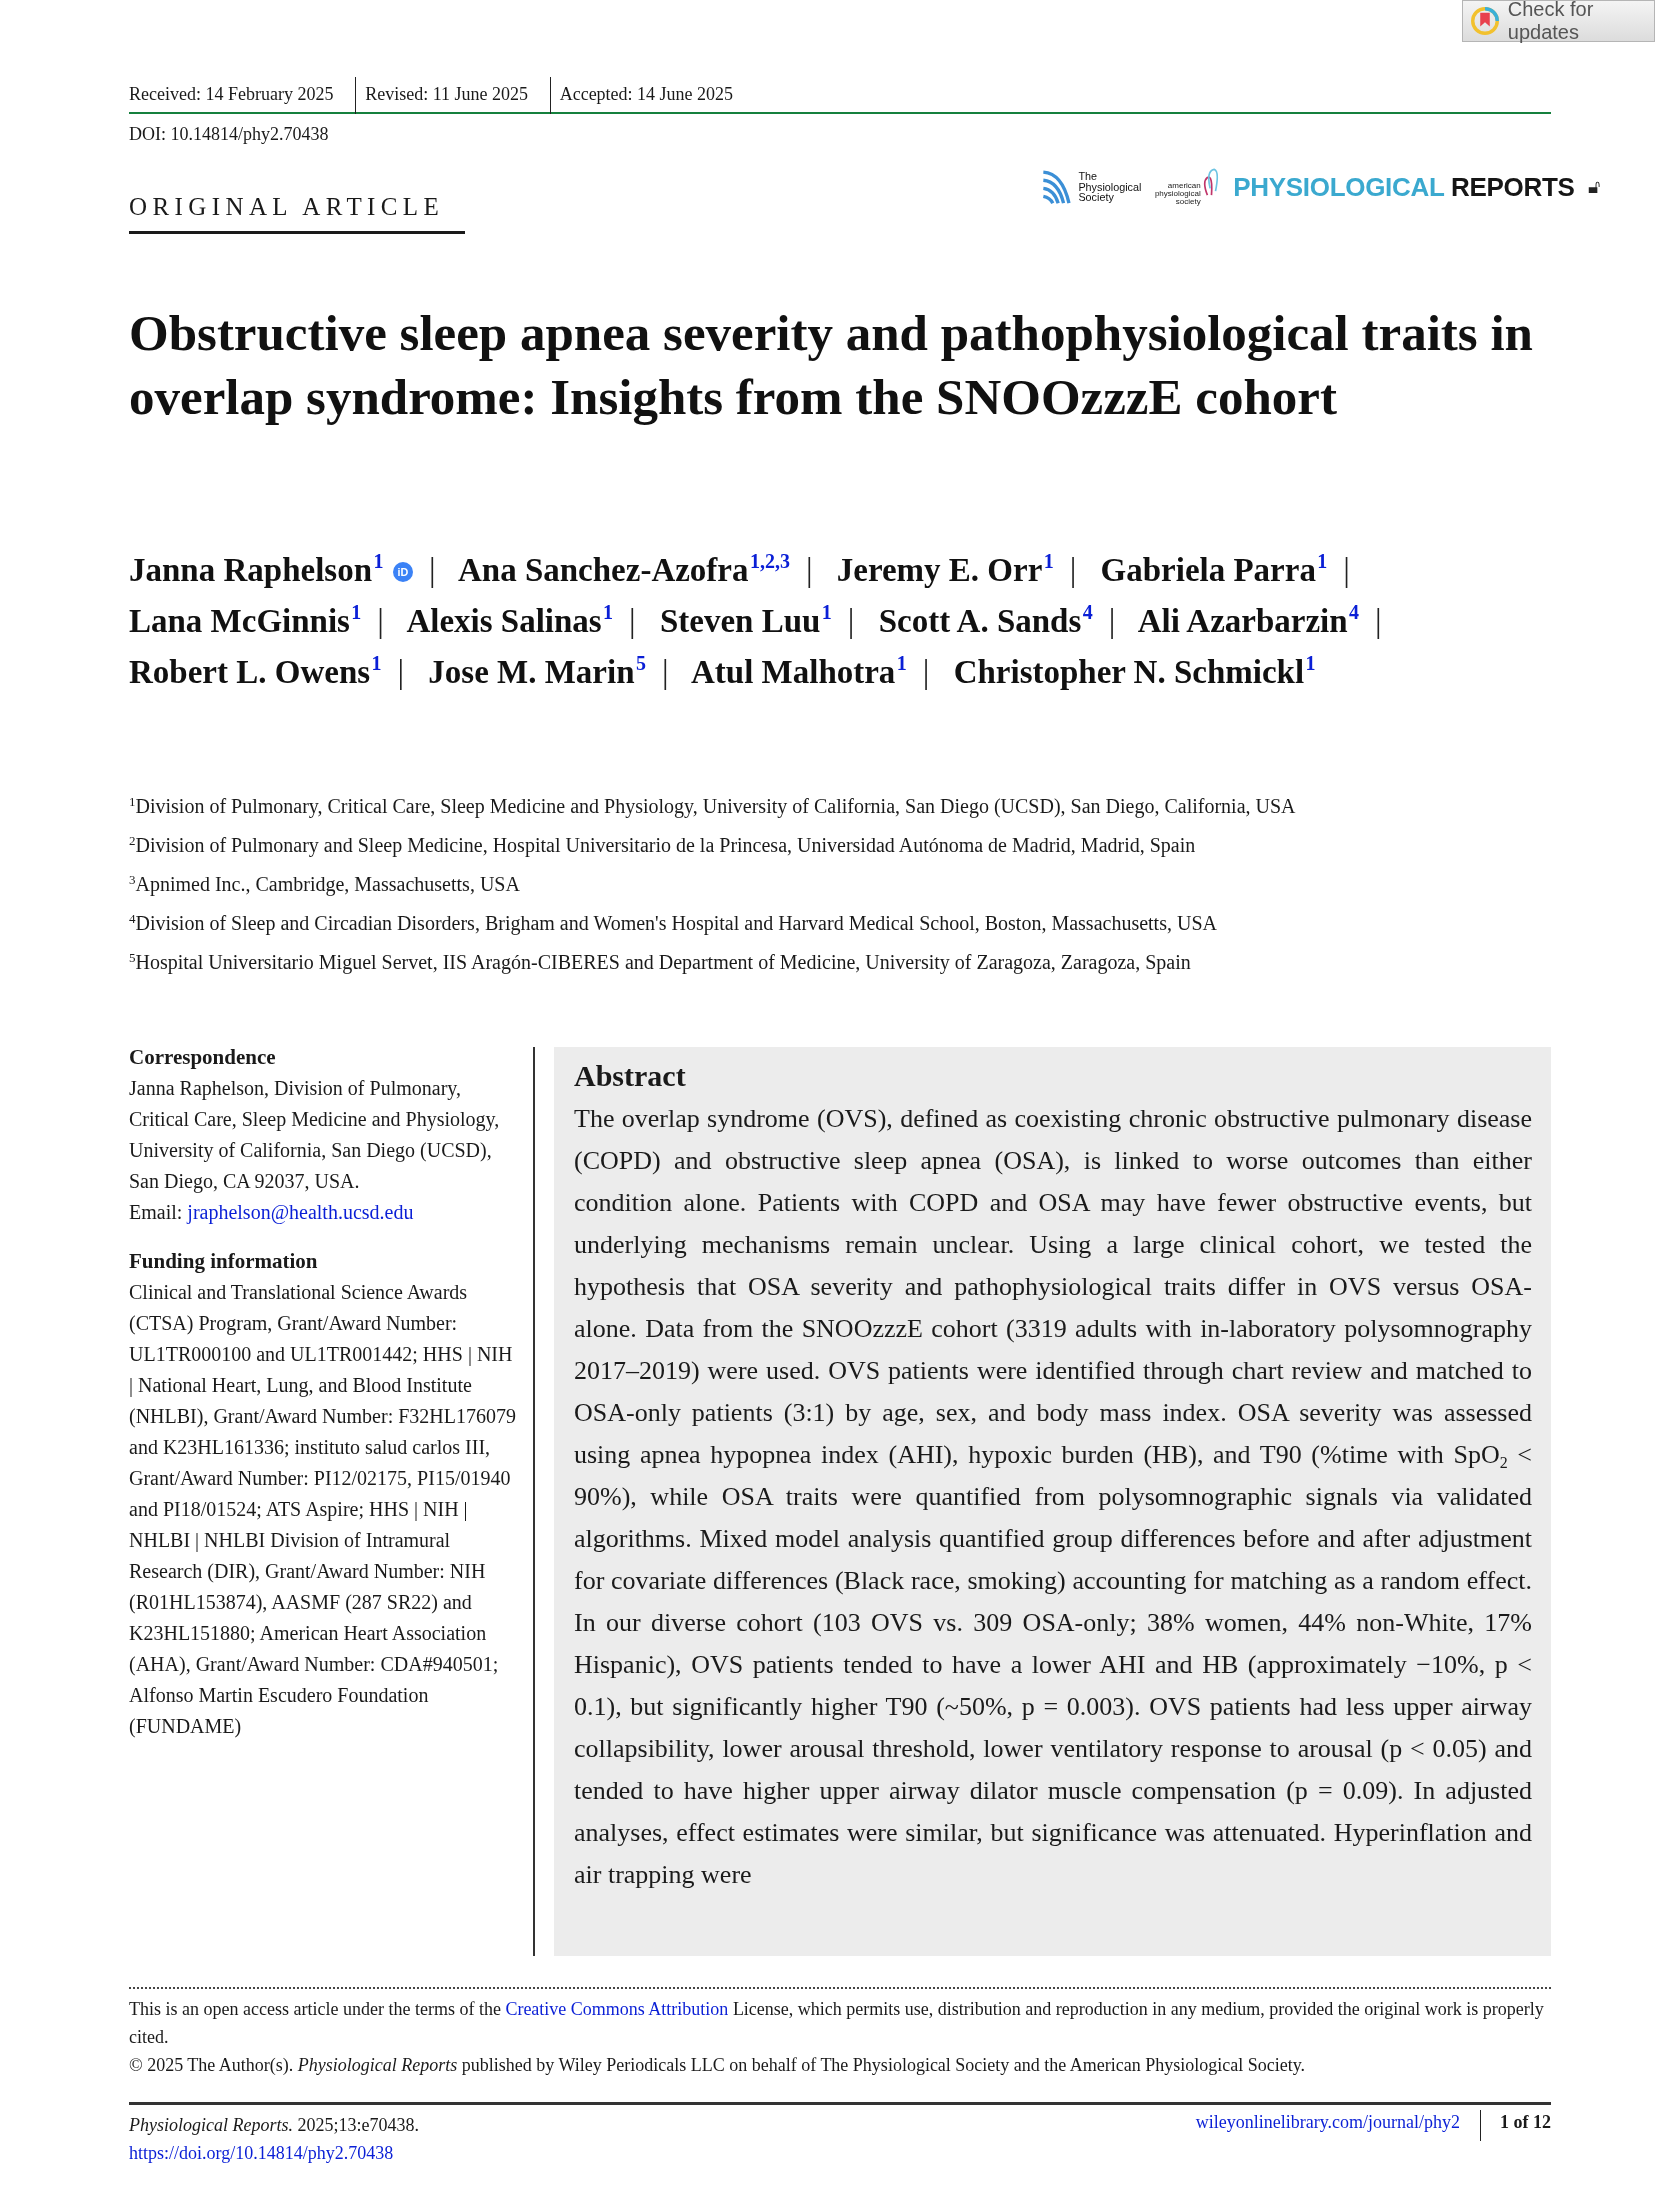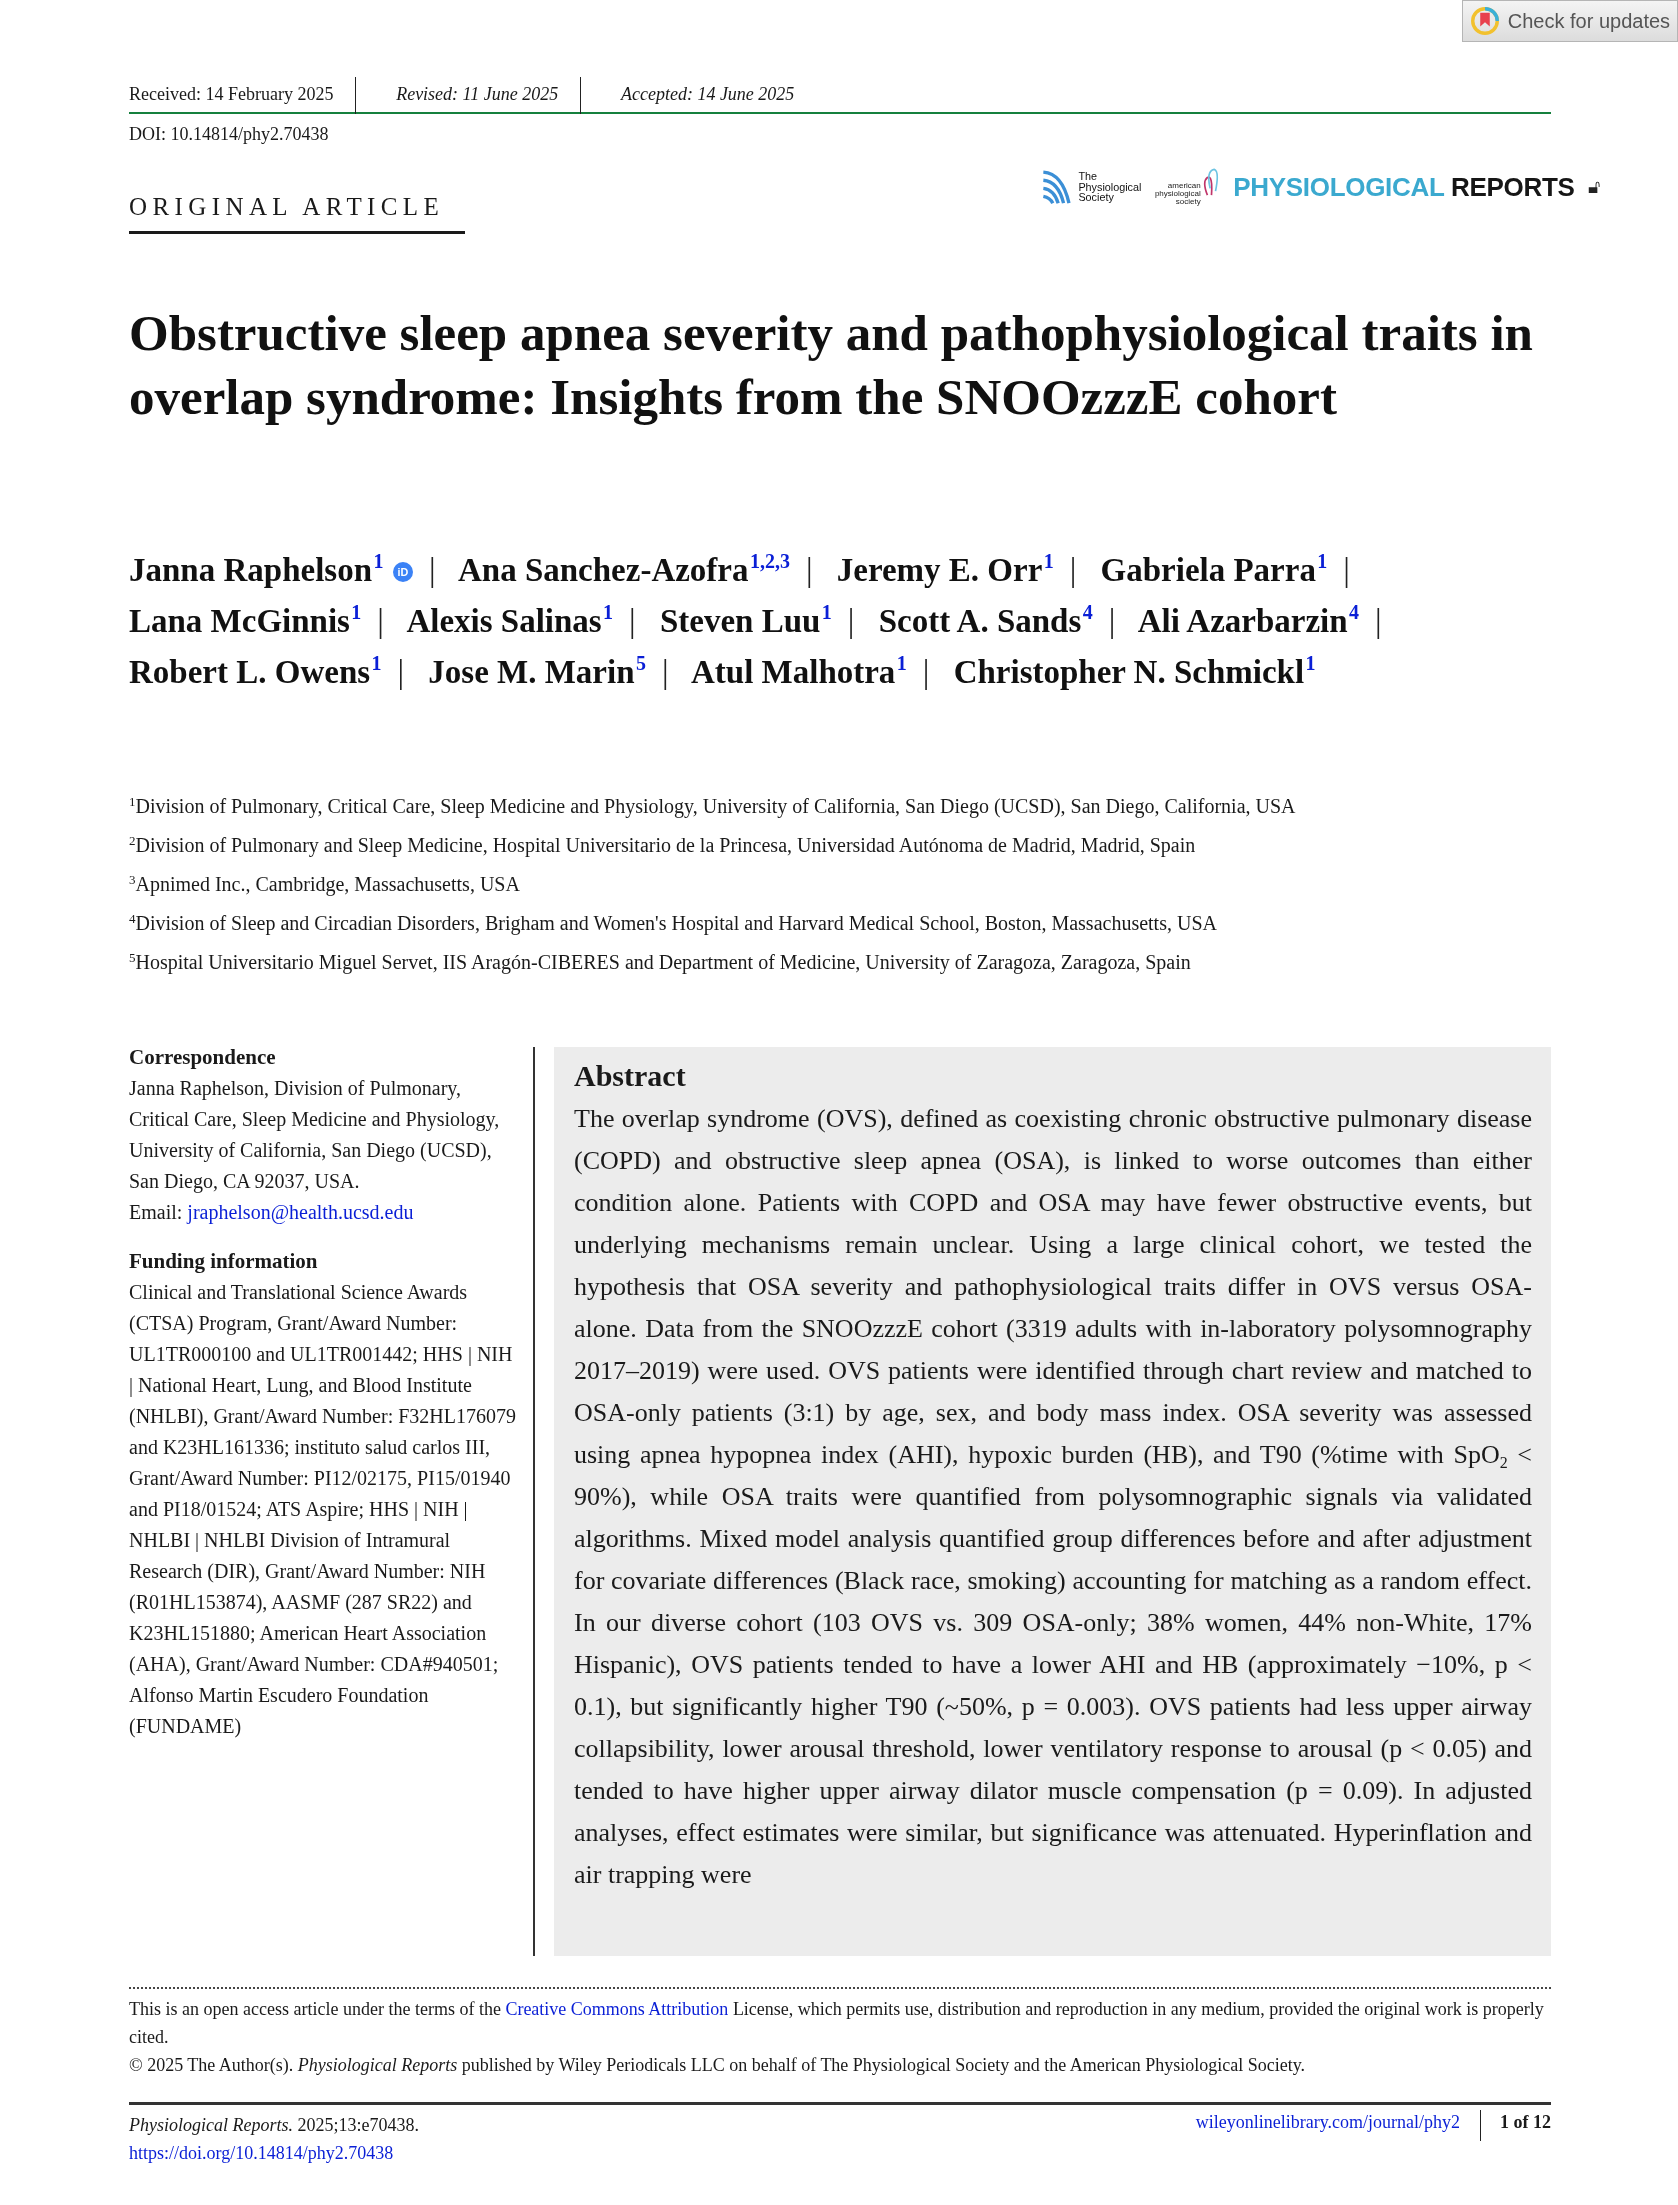--- a/index.html
+++ b/index.html
@@ -1,29 +1,29 @@
 <!DOCTYPE html>
 <html style="font-size:10.8px"><head>
 <meta charset="utf-8">
 <style>
   * { box-sizing: border-box; margin: 0; padding: 0; }
   html, body { width: 1678px; height: 2205px; background: #ffffff; }
   body { position: relative; font-family: "Liberation Serif", "DejaVu Serif", serif; color: #1a1a1a; overflow: hidden; }
 
   .check-updates {
-    position: absolute; left: 1462px; top: 0; width: 216px; height: 42px;
+    position: absolute; left: 1462px; top: 0; width: 193px; height: 42px;
     background: linear-gradient(#f4f4f4, #dcdcdc); border: 1.4px solid #b5b5b5;
     display: flex; align-items: center; padding-left: 6.8px; gap: 8px;
     font-family: "Liberation Sans", "DejaVu Sans", sans-serif; font-size: 20px; color: #555;
   }
   .check-updates .cu-icon { width: 30px; height: 30px; flex: none; }
 
   .dates { position: absolute; left: 129px; top: 77px; width: 1422px; height: 37px; border-bottom: 2px solid #15803d; display: flex; font-size: 18px; }
   .dates .d { padding-right: 21.7px; height: 37px; display: flex; align-items: flex-start; padding-top: 6.8px; }
-  .dates .d + .d { border-left: 1.4px solid #222; padding-left: 40px; font-style: italic; }
+  .dates .d + .d { border-left: 1.4px solid #222; padding-left: 9px; }
   .doi { position: absolute; left: 129px; top: 124px; font-size: 18px; }
 
   .article-type { position: absolute; left: 129px; top: 193px; font-size: 25px; letter-spacing: 5.4px; font-weight: 400; }
   .article-type-rule { position: absolute; left: 129px; top: 231px; width: 336px; height: 3.4px; background: #1a1a1a; }
 
   .logos { position: absolute; left: 1042px; top: 160px; height: 54px; display: flex; align-items: center; gap: 13.5px; font-family: Liberation Sans, sans-serif; }
   .tps { display: flex; align-items: center; gap: 5.4px; }
   .tps-text { font-size: 10.8px; line-height: 10.8px; color: #111; }
   .aps { display: flex; align-items: flex-end; gap: 1.4px; }
   .aps-text { font-size: 8px; line-height: 8px; color: #222; text-align: right; }

